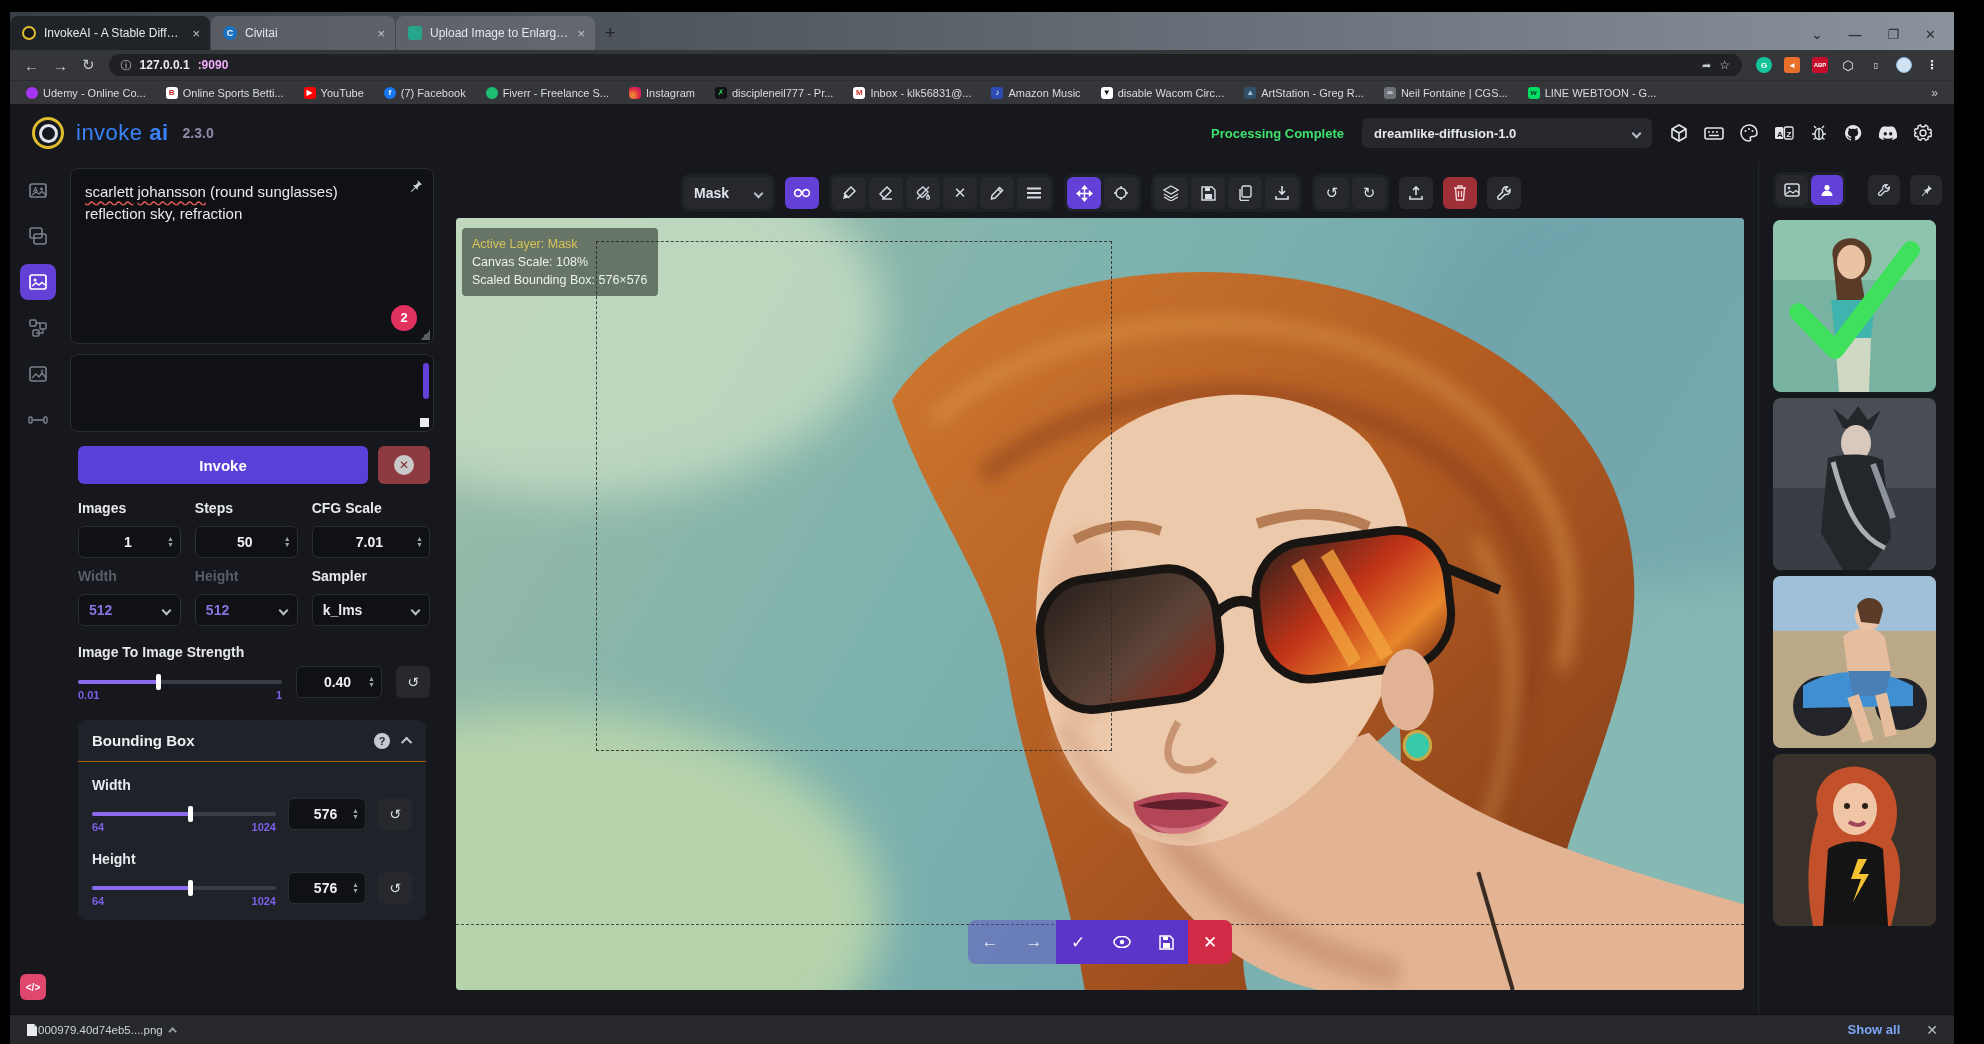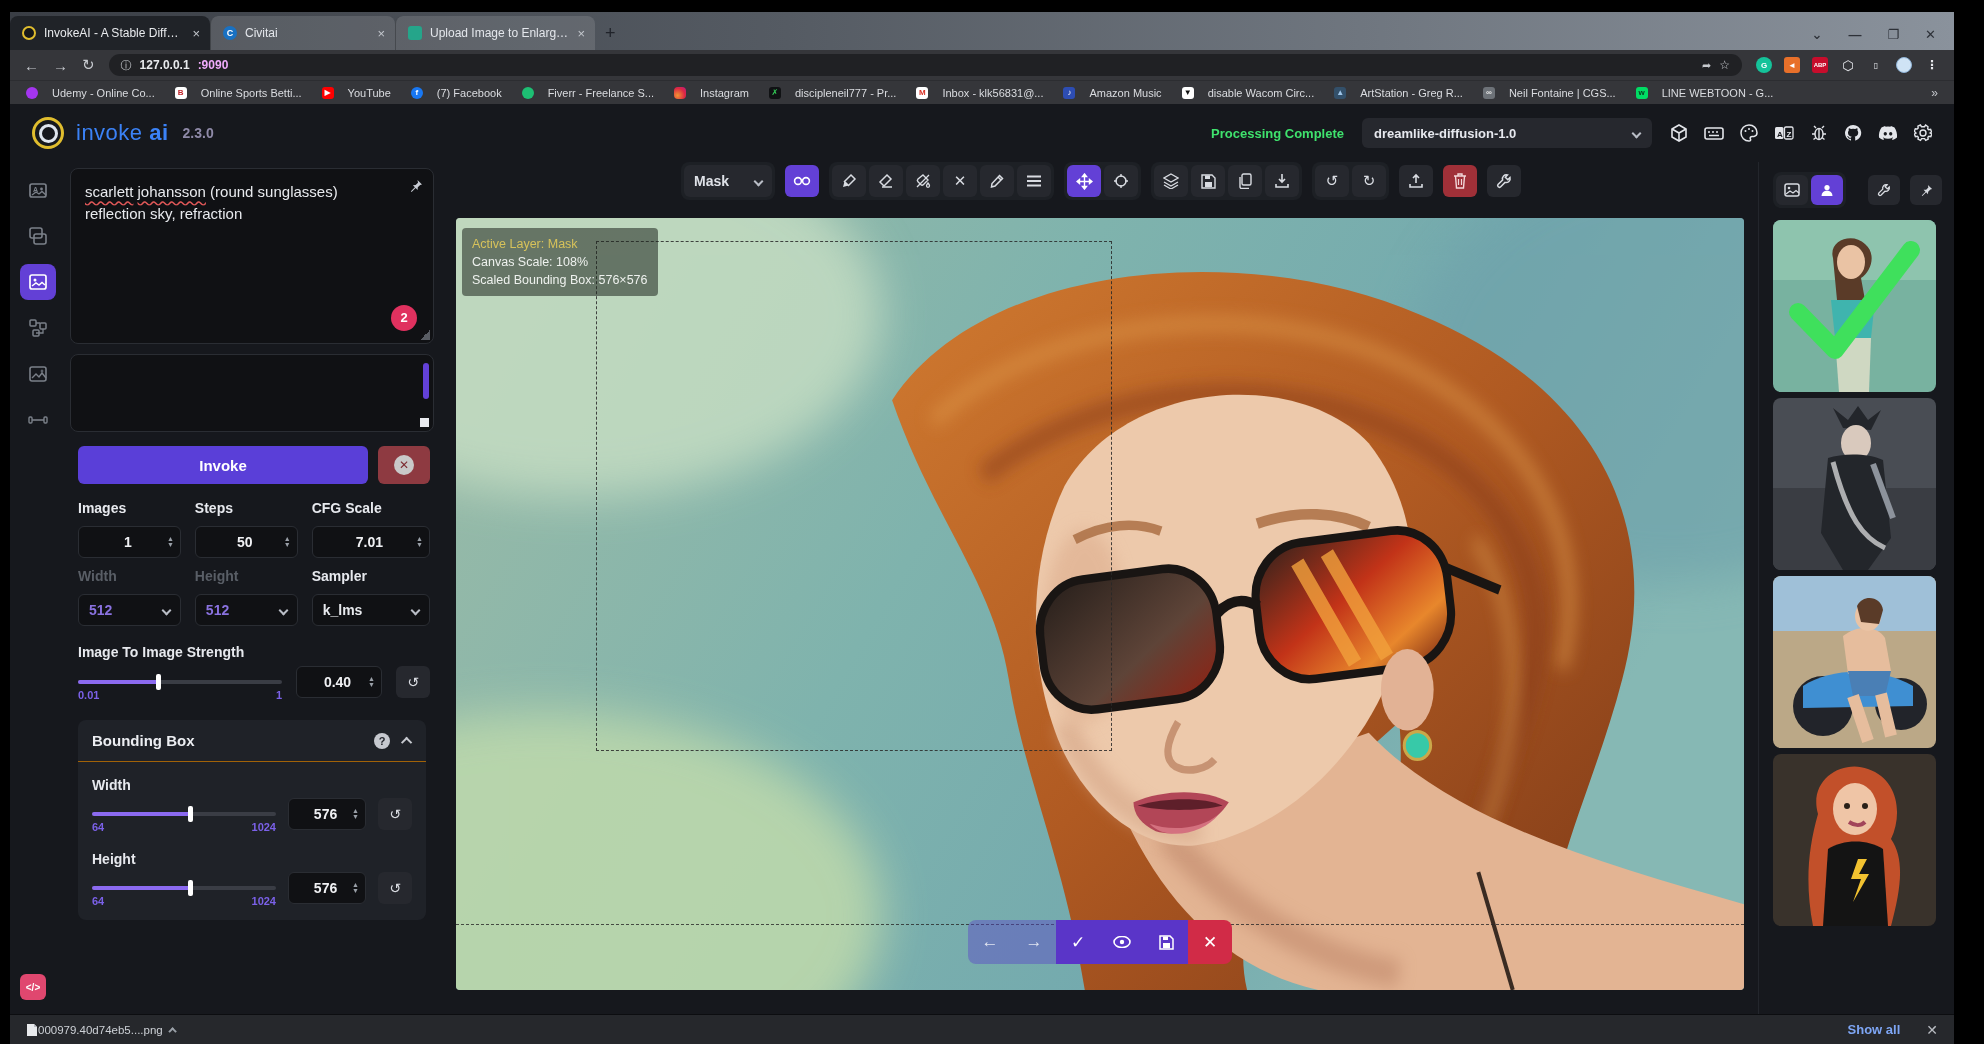--- a/index.html
+++ b/index.html
@@ -32,21 +32,21 @@
     align-items:center; gap:8px; padding:0 12px; font-size:12px; }
   .omnibox .host { color:#e8eaed; font-weight:bold; }
   .omnibox .port { color:#f0abfc; font-weight:bold; }
   .omnibox .spacer { flex:1; }
   .extrow { display:flex; align-items:center; gap:12px; }
   .extico { width:16px; height:16px; border-radius:50%; display:flex; align-items:center;
     justify-content:center; font-size:8px; font-weight:bold; color:#fff; }
 
   .bookmarks { height:24px; background:#35363a; display:flex; align-items:center; gap:20px;
     padding:0 16px; font-size:11px; color:#dadce0; flex:0 0 auto; border-top:1px solid #2c2d31; }
-  .bm { display:flex; align-items:flex-end; gap:14px; white-space:nowrap; }
+  .bm { display:flex; align-items:flex-end; gap:5px; white-space:nowrap; }
   .bmico { width:12px; height:12px; border-radius:3px; display:flex; align-items:center;
     justify-content:center; font-size:8px; font-weight:bold; color:#fff; flex:0 0 auto; }
   .bm-overflow { margin-left:auto; color:#c4c7cc; font-size:12px; }
 
   
   .app { flex:1; display:flex; flex-direction:column; background:#16181d; min-height:0; }
   .app-header { height:58px; display:flex; align-items:center; padding:0 22px; gap:12px; flex:0 0 auto; }
   .logo { width:32px; height:32px; border-radius:50%; border:3px solid #e0bd2e; display:flex;
     align-items:center; justify-content:center; }
   .logo::after { content:""; width:13px; height:13px; border-radius:50%; border:3px solid #dfe5ee; }
@@ -128,21 +128,21 @@
   .bbox-title { font-size:15px; font-weight:bold; color:#eceef2; flex:1; }
   .qmark { width:16px; height:16px; border-radius:50%; background:#c6c9cf; color:#1f2228; font-size:11px;
     font-weight:bold; display:flex; align-items:center; justify-content:center; margin-right:14px; }
   .collapse { width:8px; height:8px; border-left:2px solid #c6c9cf; border-top:2px solid #c6c9cf;
     transform:rotate(45deg) translateY(2px); }
   .bbox-sec { padding:14px 14px 0 14px; }
   .bbox-row { display:flex; align-items:center; gap:12px; margin-top:4px; }
 
   
   .canvas-wrap { flex:1; position:relative; min-width:0; }
-  .ctoolbar { position:absolute; top:0; left:50%; transform:translateX(-50%); display:flex;
+  .ctoolbar { position:absolute; top:12px; left:50%; transform:translateX(-50%); display:flex;
     gap:10px; align-items:center; z-index:5; }
   .grp { background:#1d2025; border-radius:8px; padding:3px; display:flex; gap:3px; }
   .cbtn { width:34px; height:32px; border-radius:6px; background:#26282e; color:#d9dce2; display:flex;
     align-items:center; justify-content:center; font-size:15px; }
   .cbtn.accent { background:#6340d6; color:#fff; }
   .cbtn.danger { background:#a03038; }
   .mask-select { width:88px; height:32px; background:#26282e; border-radius:6px; display:flex;
     align-items:center; padding:0 10px; color:#dfe2e8; font-size:14px; font-weight:bold; }
 
   .canvas { position:absolute; left:12px; right:14px; top:56px; bottom:24px; border-radius:4px;

